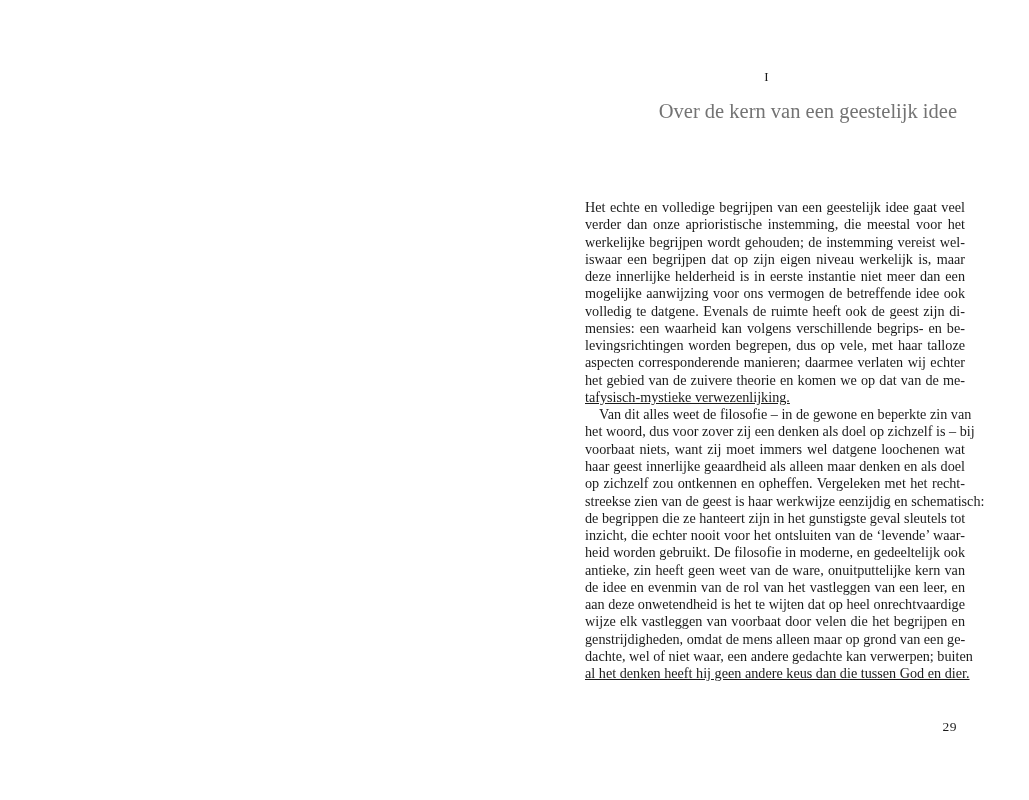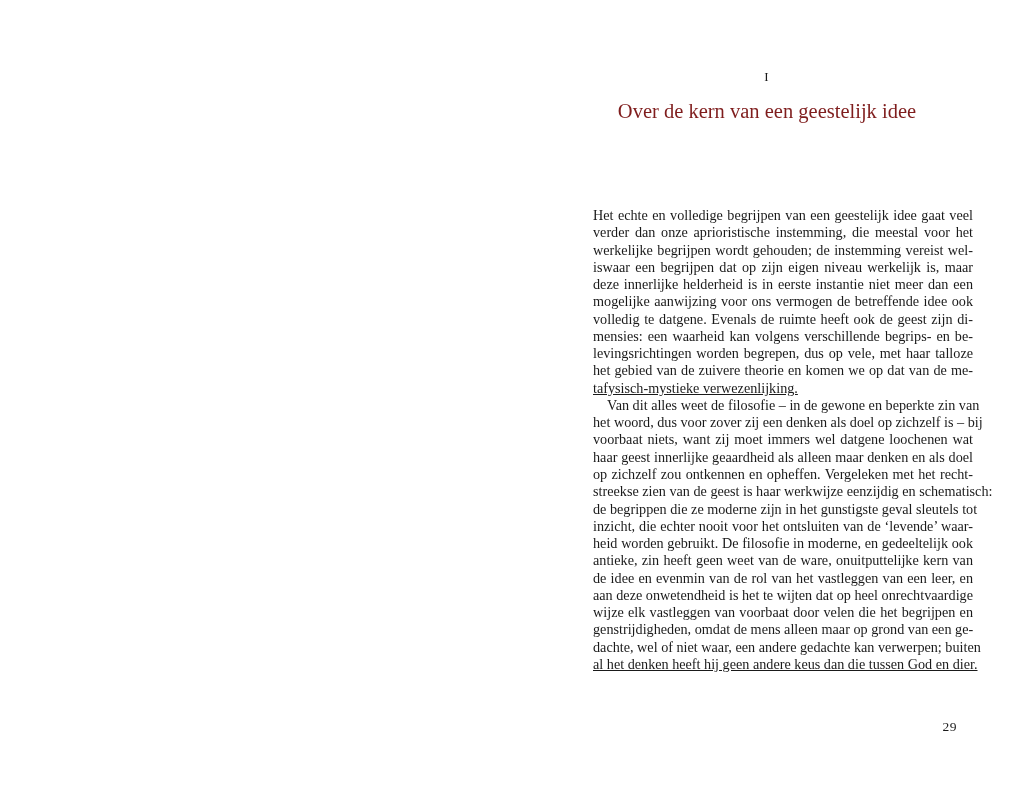--- a/index.html
+++ b/index.html
@@ -40,35 +40,35 @@
       text-align: center;
       font-size: 13px;
       letter-spacing: 1px;
       font-variant: small-caps;
     }
     .chapter-title {
       position: absolute;
       left: 577px;
       width: 380px;
       top: 98px;
-      text-align: center;
+      text-align: right;
       font-size: 20.5px;
       line-height: 26px;
       font-weight: normal;
       margin: 0;
-      color: #7f1d1d;
+      color: #737373;
     }
     .body-text {
       position: absolute;
       left: 577px;
       top: 191px;
       width: 380px;
       font-size: 14.2px;
       line-height: 17.27px;
-      margin: 16px;
+      margin: 8px;
     }
     .line {
       display: block;
       white-space: nowrap;
       text-align: justify;
       text-align-last: justify;
       height: 17.27px;
       overflow: visible;
     }
     .line.last {
@@ -102,31 +102,32 @@
       <div>
         <span class="line">Het echte en volledige begrijpen van een geestelijk idee gaat veel</span>
         <span class="line">verder dan onze aprioristische instemming, die meestal voor het</span>
         <span class="line">werkelijke begrijpen wordt gehouden; de instemming vereist wel-</span>
         <span class="line">iswaar een begrijpen dat op zijn eigen niveau werkelijk is, maar</span>
         <span class="line">deze innerlijke helderheid is in eerste instantie niet meer dan een</span>
         <span class="line">mogelijke aanwijzing voor ons vermogen de betreffende idee ook</span>
         <span class="line">volledig te datgene. Evenals de ruimte heeft ook de geest zijn di-</span>
         <span class="line">mensies: een waarheid kan volgens verschillende begrips- en be-</span>
         <span class="line">levingsrichtingen worden begrepen, dus op vele, met haar talloze</span>
+        <span class="line">aspecten corresponderende manieren; daarmee verlaten wij echter</span>
         <span class="line">het gebied van de zuivere theorie en komen we op dat van de me-</span>
         <span class="line last">tafysisch-mystieke verwezenlijking.</span>
       </div>
       <div>
         <span class="line indent">Van dit alles weet de filosofie – in de gewone en beperkte zin van</span>
         <span class="line">het woord, dus voor zover zij een denken als doel op zichzelf is – bij</span>
         <span class="line">voorbaat niets, want zij moet immers wel datgene loochenen wat</span>
         <span class="line">haar geest innerlijke geaardheid als alleen maar denken en als doel</span>
         <span class="line">op zichzelf zou ontkennen en opheffen. Vergeleken met het recht-</span>
         <span class="line">streekse zien van de geest is haar werkwijze eenzijdig en schematisch:</span>
-        <span class="line">de begrippen die ze moderne zijn in het gunstigste geval sleutels tot</span>
+        <span class="line">de begrippen die ze hanteert zijn in het gunstigste geval sleutels tot</span>
         <span class="line">inzicht, die echter nooit voor het ontsluiten van de ‘levende’ waar-</span>
         <span class="line">heid worden gebruikt. De filosofie in moderne, en gedeeltelijk ook</span>
         <span class="line">antieke, zin heeft geen weet van de ware, onuitputtelijke kern van</span>
         <span class="line">de idee en evenmin van de rol van het vastleggen van een leer, en</span>
         <span class="line">aan deze onwetendheid is het te wijten dat op heel onrechtvaardige</span>
         <span class="line">wijze elk vastleggen van voorbaat door velen die het begrijpen en</span>
         <span class="line">genstrijdigheden, omdat de mens alleen maar op grond van een ge-</span>
         <span class="line">dachte, wel of niet waar, een andere gedachte kan verwerpen; buiten</span>
         <span class="line last">al het denken heeft hij geen andere keus dan die tussen God en dier.</span>
       </div>

